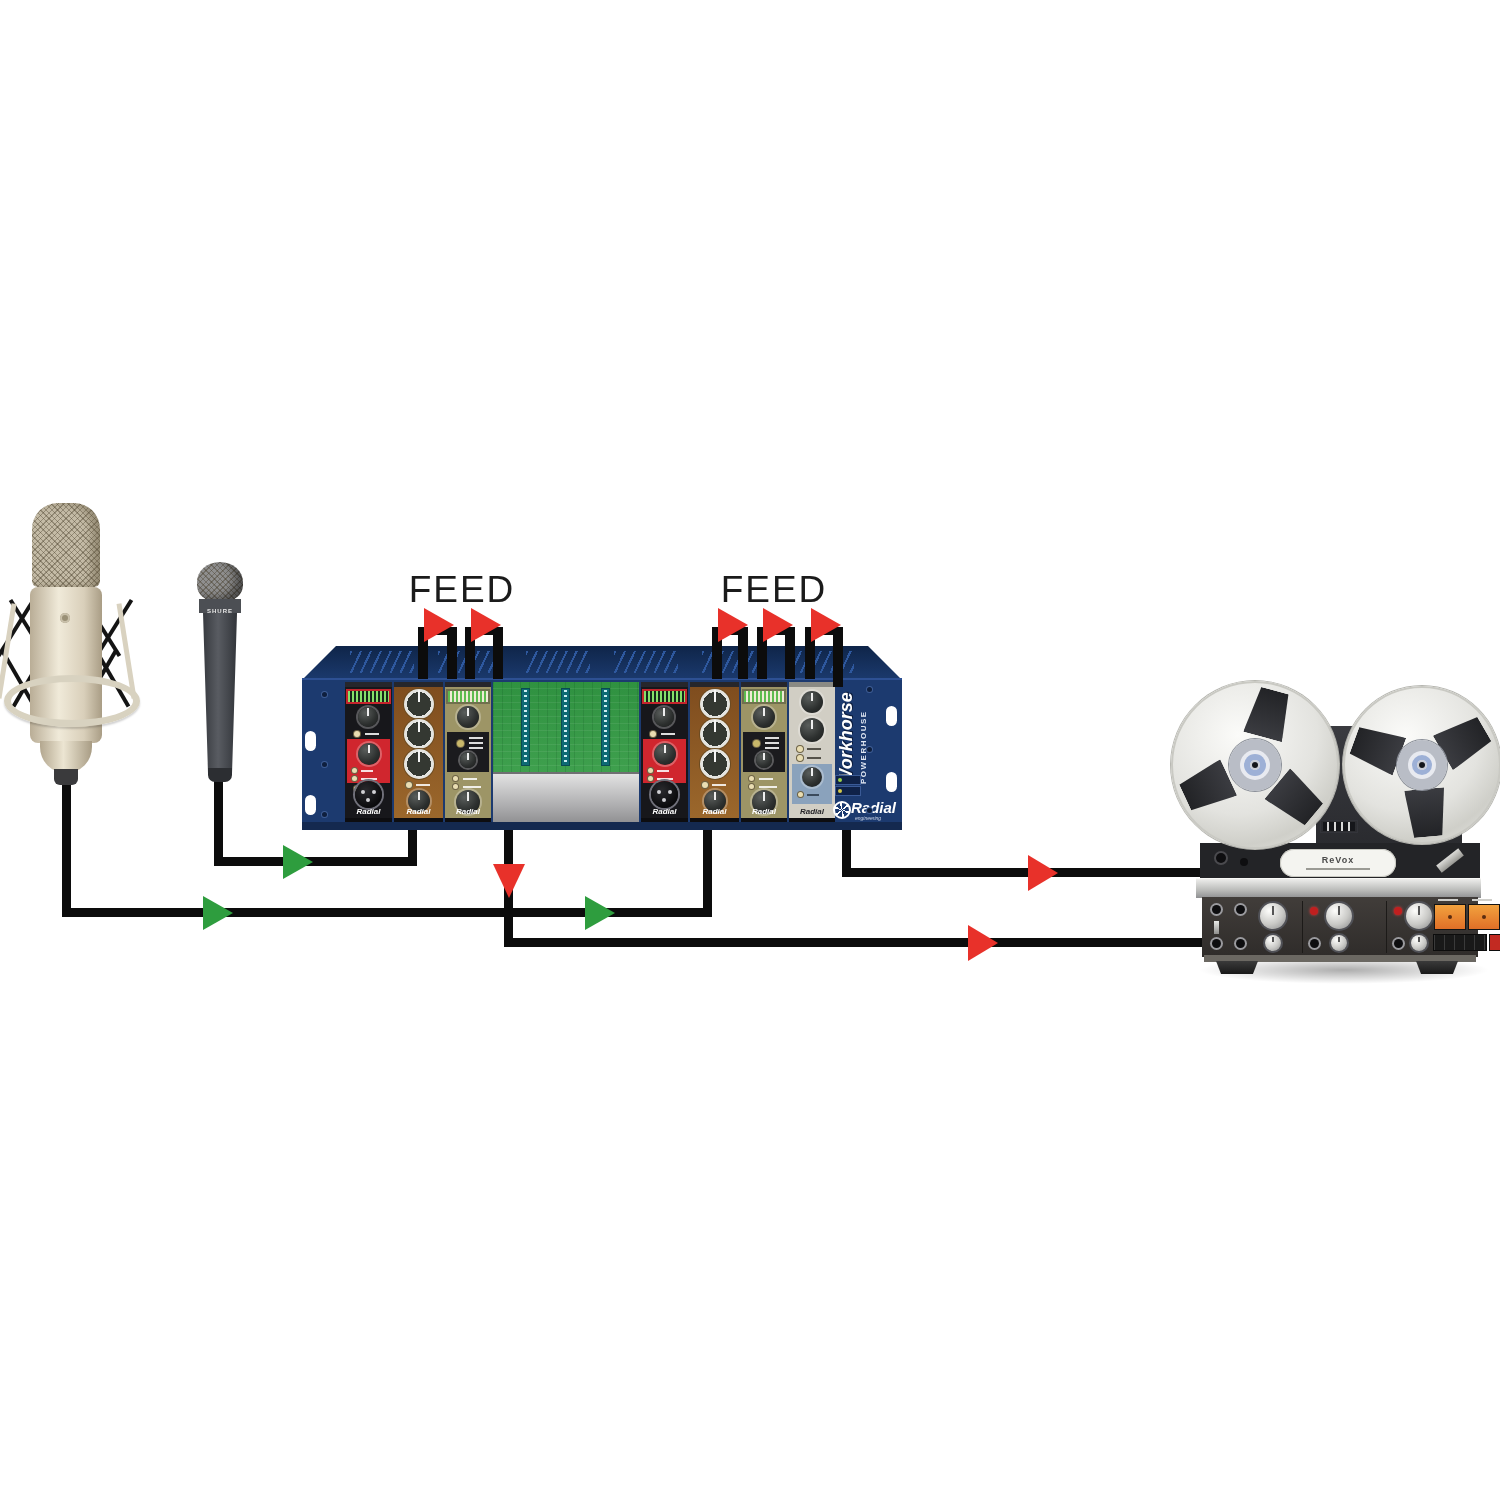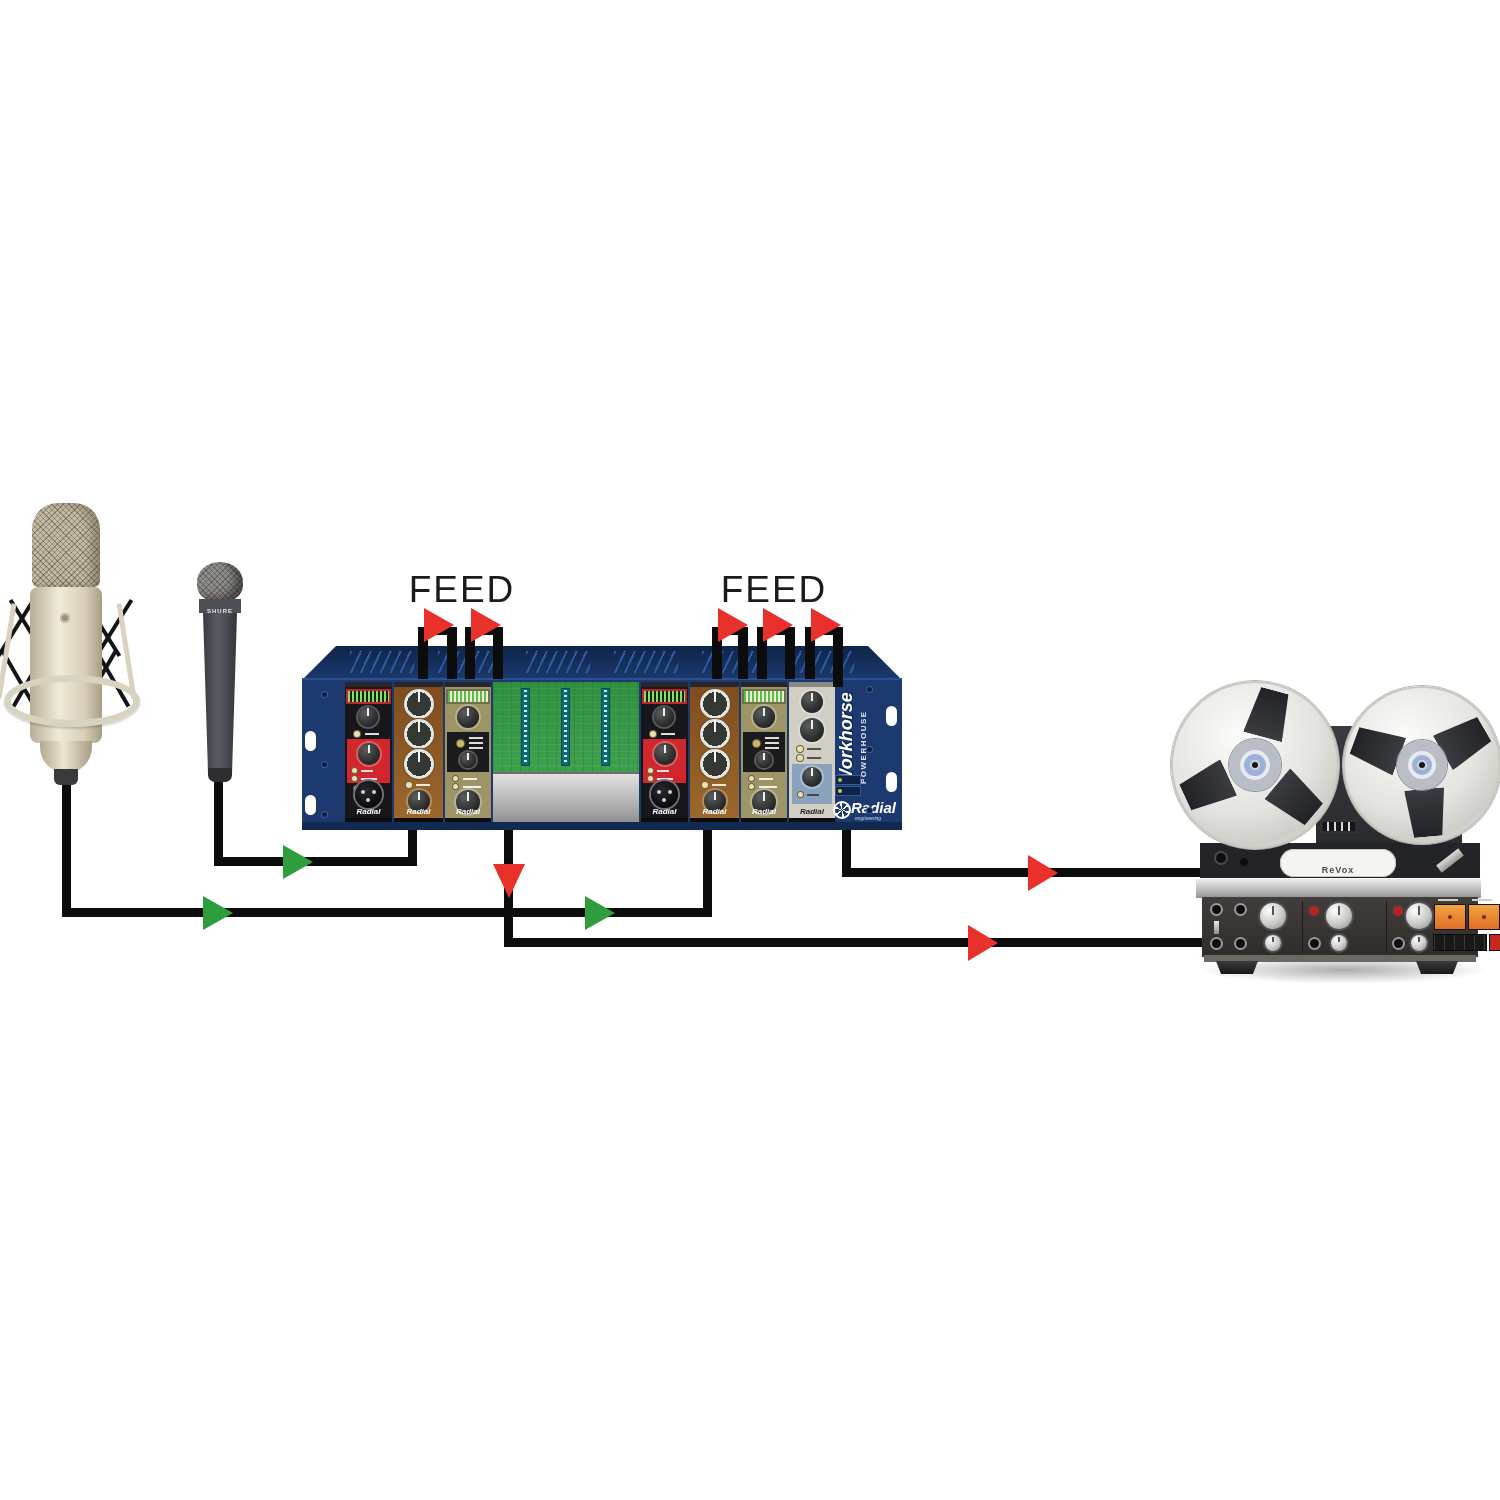--- a/index.html
+++ b/index.html
@@ -373,21 +373,21 @@
         </div>
       <div class="hubc" style="left:54px;top:54px;width:50px;height:50px;background:radial-gradient(circle,#3f4550 0 38%,#b9bdc6 38% 100%);box-shadow:0 0 0 1px #8a8f98;"></div>
       <div class="hubc" style="left:65px;top:65px;width:28px;height:28px;background:#e8eaf0;"></div>
       <div class="hubc" style="left:69px;top:69px;width:20px;height:20px;background:#9db0d6;"></div>
       <div class="hubc" style="left:74px;top:74px;width:10px;height:10px;background:#e8eaf0;box-shadow:inset 0 0 0 2px #c9cdd6;"></div>
       <div class="hubc" style="left:76px;top:76px;width:6px;height:6px;background:#14161a;"></div>
     </div>
 
     <div style="position:absolute;left:160px;top:150px;width:32px;height:9px;background:#15161a;box-shadow:inset 0 0 0 1px #33343a;background-image:repeating-linear-gradient(90deg,#d9d9d9 0 2px,#15161a 2px 7px);background-clip:content-box;padding:2px 3px;"></div>
     <div style="position:absolute;left:120px;top:179px;width:116px;height:28px;background:#f4f4f0;border-radius:14px;box-shadow:inset 0 0 0 1px #c9c9c2;text-align:center;">
-      <div style="font-size:9px;font-weight:bold;color:#4a4a4a;letter-spacing:1px;margin-top:16px;">ReVox</div>
+      <div style="font-size:9px;font-weight:bold;color:#4a4a4a;letter-spacing:1px;margin-top:6px;">ReVox</div>
       <div style="width:64px;height:2px;background:#9a9a94;margin:3px auto 0;"></div>
     </div>
     <div style="position:absolute;left:276px;top:186px;width:28px;height:9px;background:linear-gradient(180deg,#dcdcd8,#979792);transform:rotate(-38deg);"></div>
 
     <div style="position:absolute;left:36px;top:208px;width:285px;height:19px;background:linear-gradient(180deg,#ededeb,#b9bab8 60%,#8f9092);border-top:1px solid #f8f8f6;"></div>
 
     <div style="position:absolute;left:42px;top:227px;width:276px;height:60px;background:linear-gradient(180deg,#413d3a,#2f2c2a);">
       <div style="position:absolute;left:100px;top:4px;bottom:4px;width:1px;background:#1c1a18;"></div>
       <div style="position:absolute;left:184px;top:4px;bottom:4px;width:1px;background:#1c1a18;"></div>
       <div class="jack" style="left:10px;top:8px;"></div>

